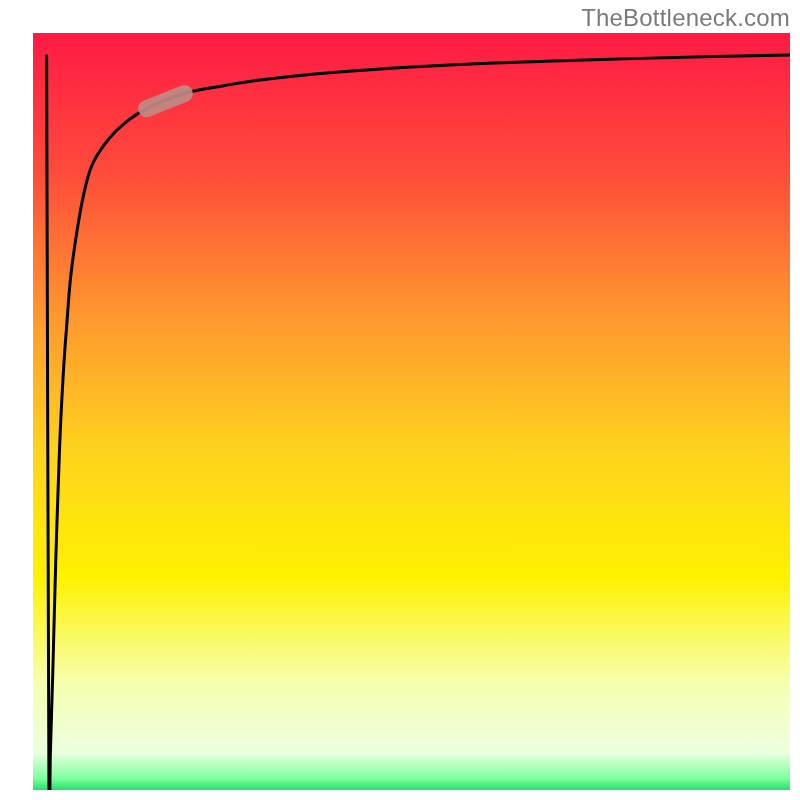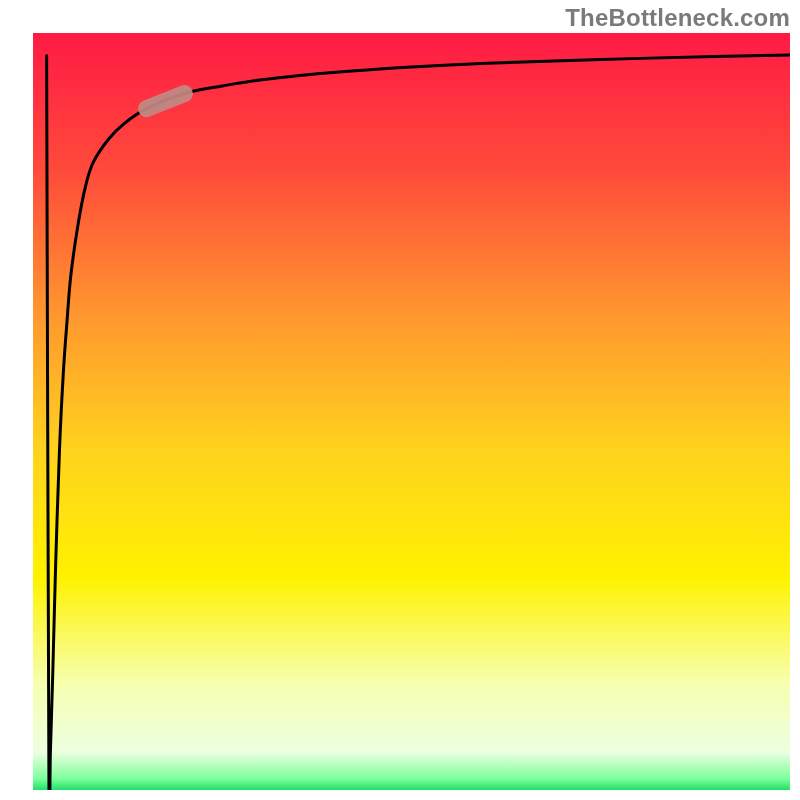--- a/index.html
+++ b/index.html
@@ -15,21 +15,21 @@
     position: relative;
     width: 800px;
     height: 800px;
   }
   .watermark {
     position: absolute;
     top: 4px;
     right: 10px;
     font-size: 24px;
     color: #7a7a7a;
-    font-weight: 700;
+    font-weight: 400;
     letter-spacing: 0.2px;
     user-select: none;
     z-index: 5;
   }
   .chart-area {
     position: absolute;
     left: 33px;
     top: 33px;
     width: 757px;
     height: 757px;

